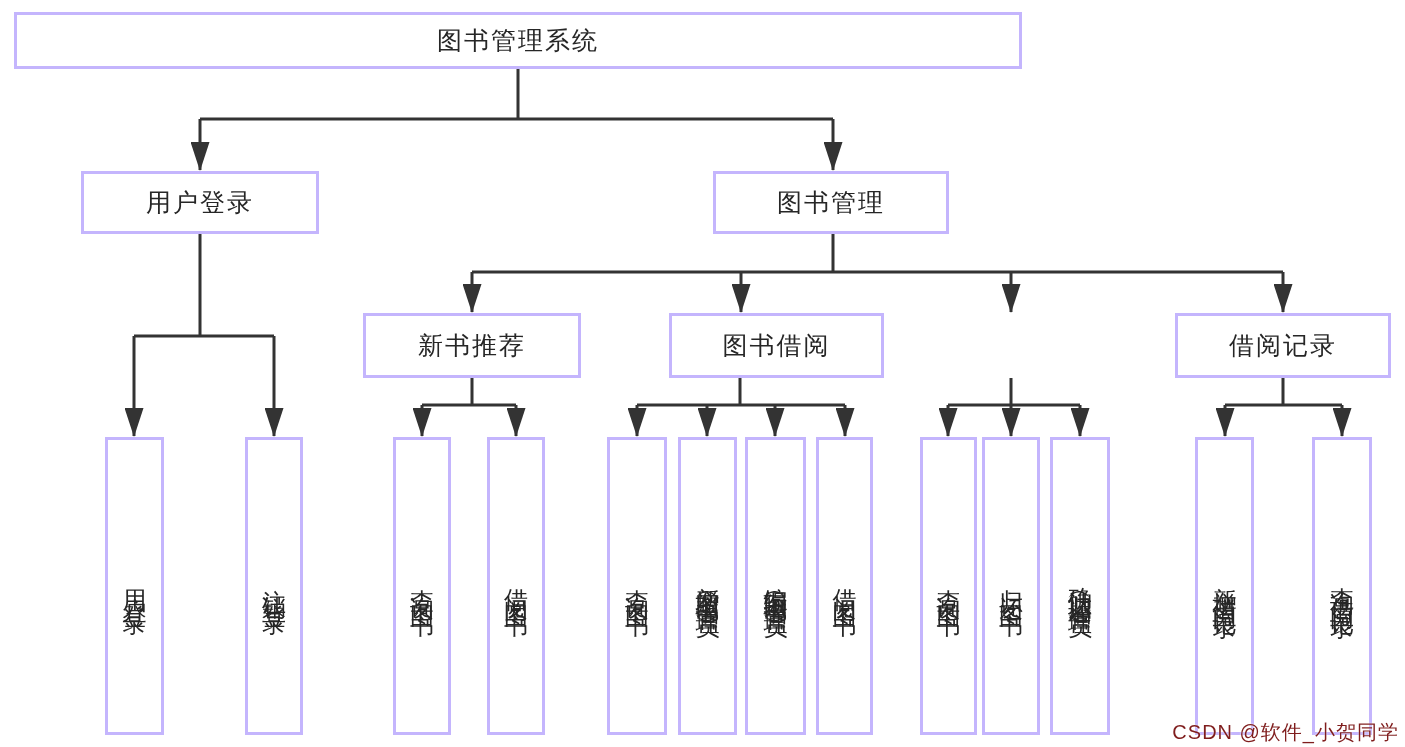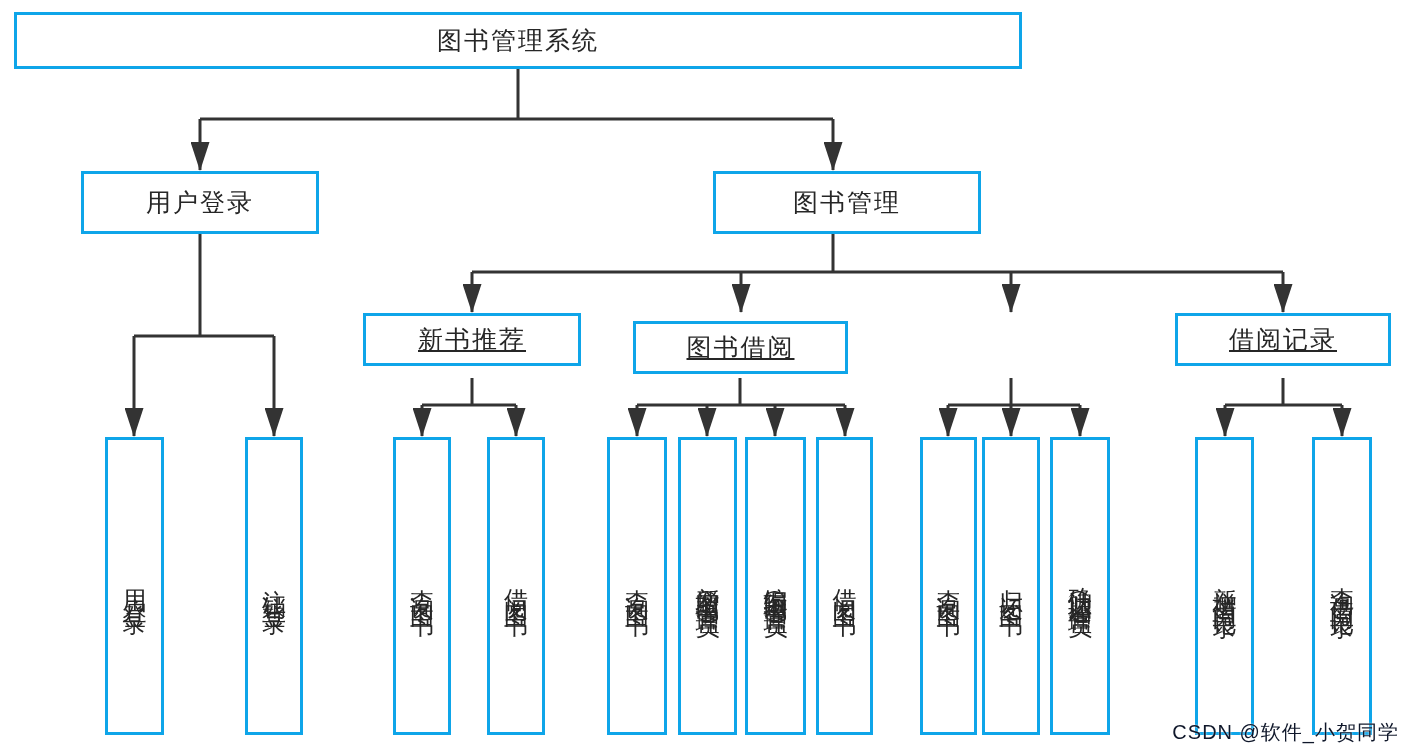--- a/index.html
+++ b/index.html
@@ -7,45 +7,45 @@
     position:relative;
     width:1405px;height:747px;
     background:#ffffff;
     font-family:"Liberation Sans","DejaVu Sans",sans-serif;
     overflow:hidden;
   }
   .connectors{position:absolute;left:0;top:0;width:1405px;height:747px;}
   .node{
     position:absolute;
     box-sizing:border-box;
-    border:3px solid #0ea5e9;
+    border:3px solid #c4b5fd;
     background:#ffffff;
     display:flex;
     align-items:center;
     justify-content:center;
     color:#262626;
   }
   .hnode{font-size:25px;letter-spacing:2px;}
   .leaf{
     font-size:24px;
     writing-mode:vertical-rl;
     text-orientation:mixed;
     letter-spacing:8px;
     line-height:1;
   }
   .leaf.mid{letter-spacing:6px;}
   .leaf.long{letter-spacing:4px;}
   .row2{top:171px;height:63px;}
-  .row3{top:313px;height:53px;text-decoration:underline;}
+  .row3{top:313px;height:65px;}
   .row4{top:437px;height:298px;}
   .watermark{
     position:absolute;
     top:719px;right:6px;
     font-size:20px;
-    color:#0f172a;
+    color:#7f1d1d;
     letter-spacing:1px;
     text-shadow:0 0 2px #ffffff;
     z-index:5;
     white-space:nowrap;
   }
 </style>
 </head>
 <body>
 
 <div class="canvas">
@@ -91,28 +91,28 @@
     <path d="M1342,405 V436" stroke="#333333" stroke-width="3" fill="none" marker-end="url(#arrow)"></path>
   </svg>
 
   <div class="node hnode" style="left:14px;top:12px;width:1008px;height:57px;">
     <span>图书管理系统</span>
   </div>
 
   <div class="node hnode row2" style="left:81px;width:238px;">
     <span>用户登录</span>
   </div>
-  <div class="node hnode row2" style="left:713px;width:268px;align-items:center;">
+  <div class="node hnode row2" style="left:713px;width:236px;align-items:center;">
     <span>图书管理</span>
   </div>
 
   <div class="node hnode row3" style="left:363px;width:218px;">
     <span>新书推荐</span>
   </div>
-  <div class="node hnode row3" style="left:633px;width:215px;margin-top:8px;">
+  <div class="node hnode row3" style="left:669px;width:215px;">
     <span>图书借阅</span>
   </div>
   <div class="node hnode row3" style="left:1175px;width:216px;align-items:center;">
     <span>借阅记录</span>
   </div>
 
   <div class="node leaf row4" style="left:105px;width:59px;">
     <span>用户登录</span>
   </div>
   <div class="node leaf row4" style="left:245px;width:58px;">

